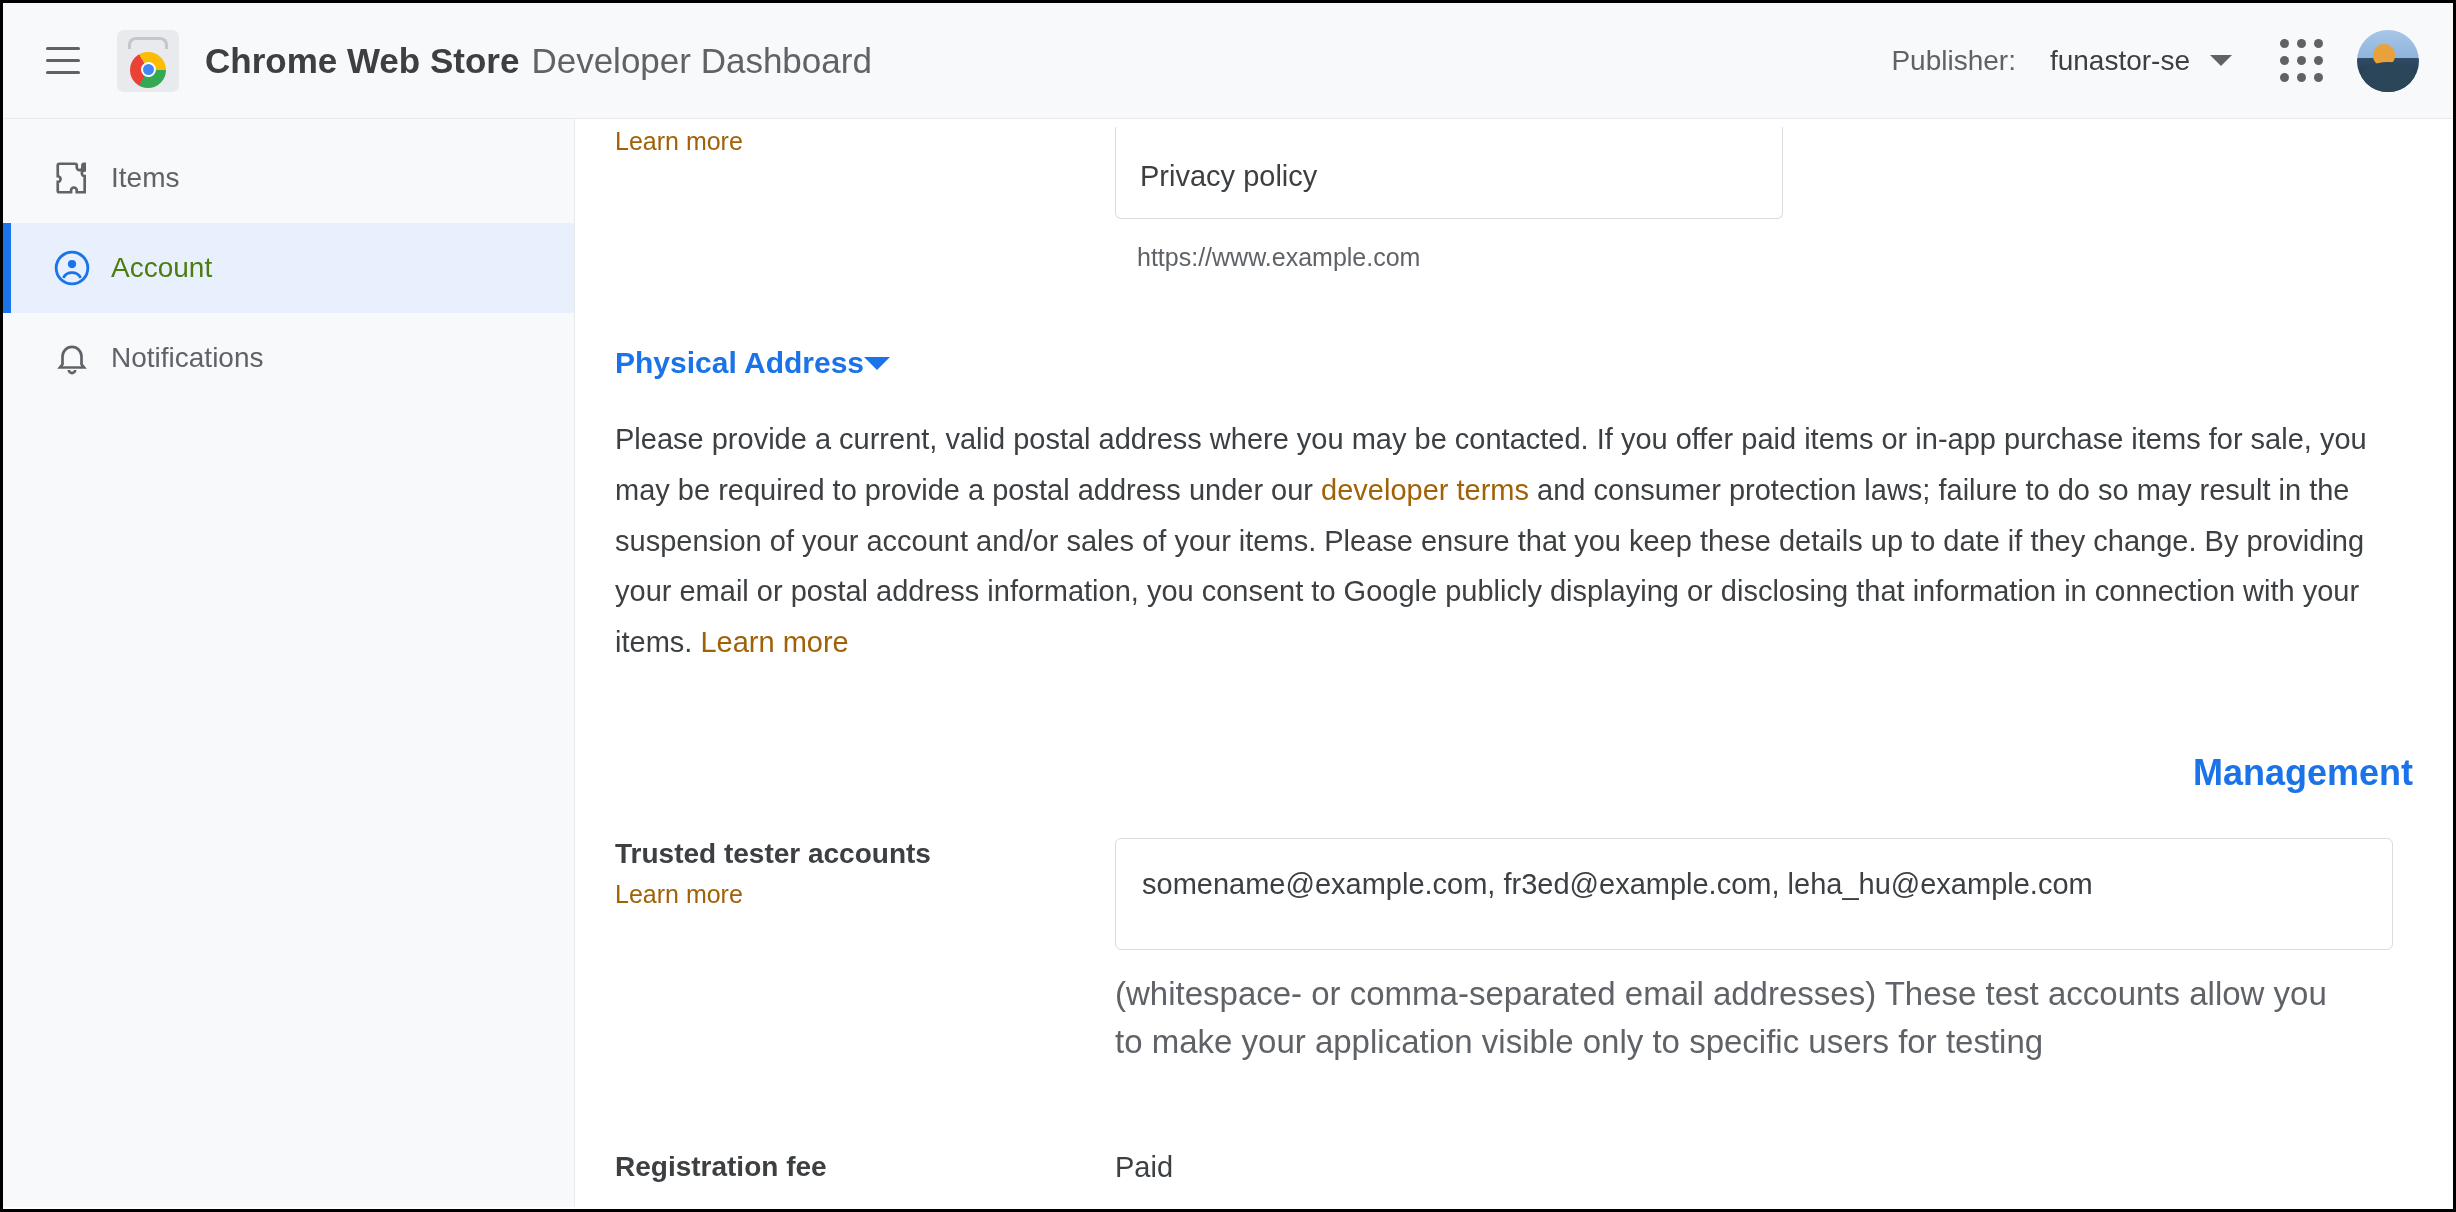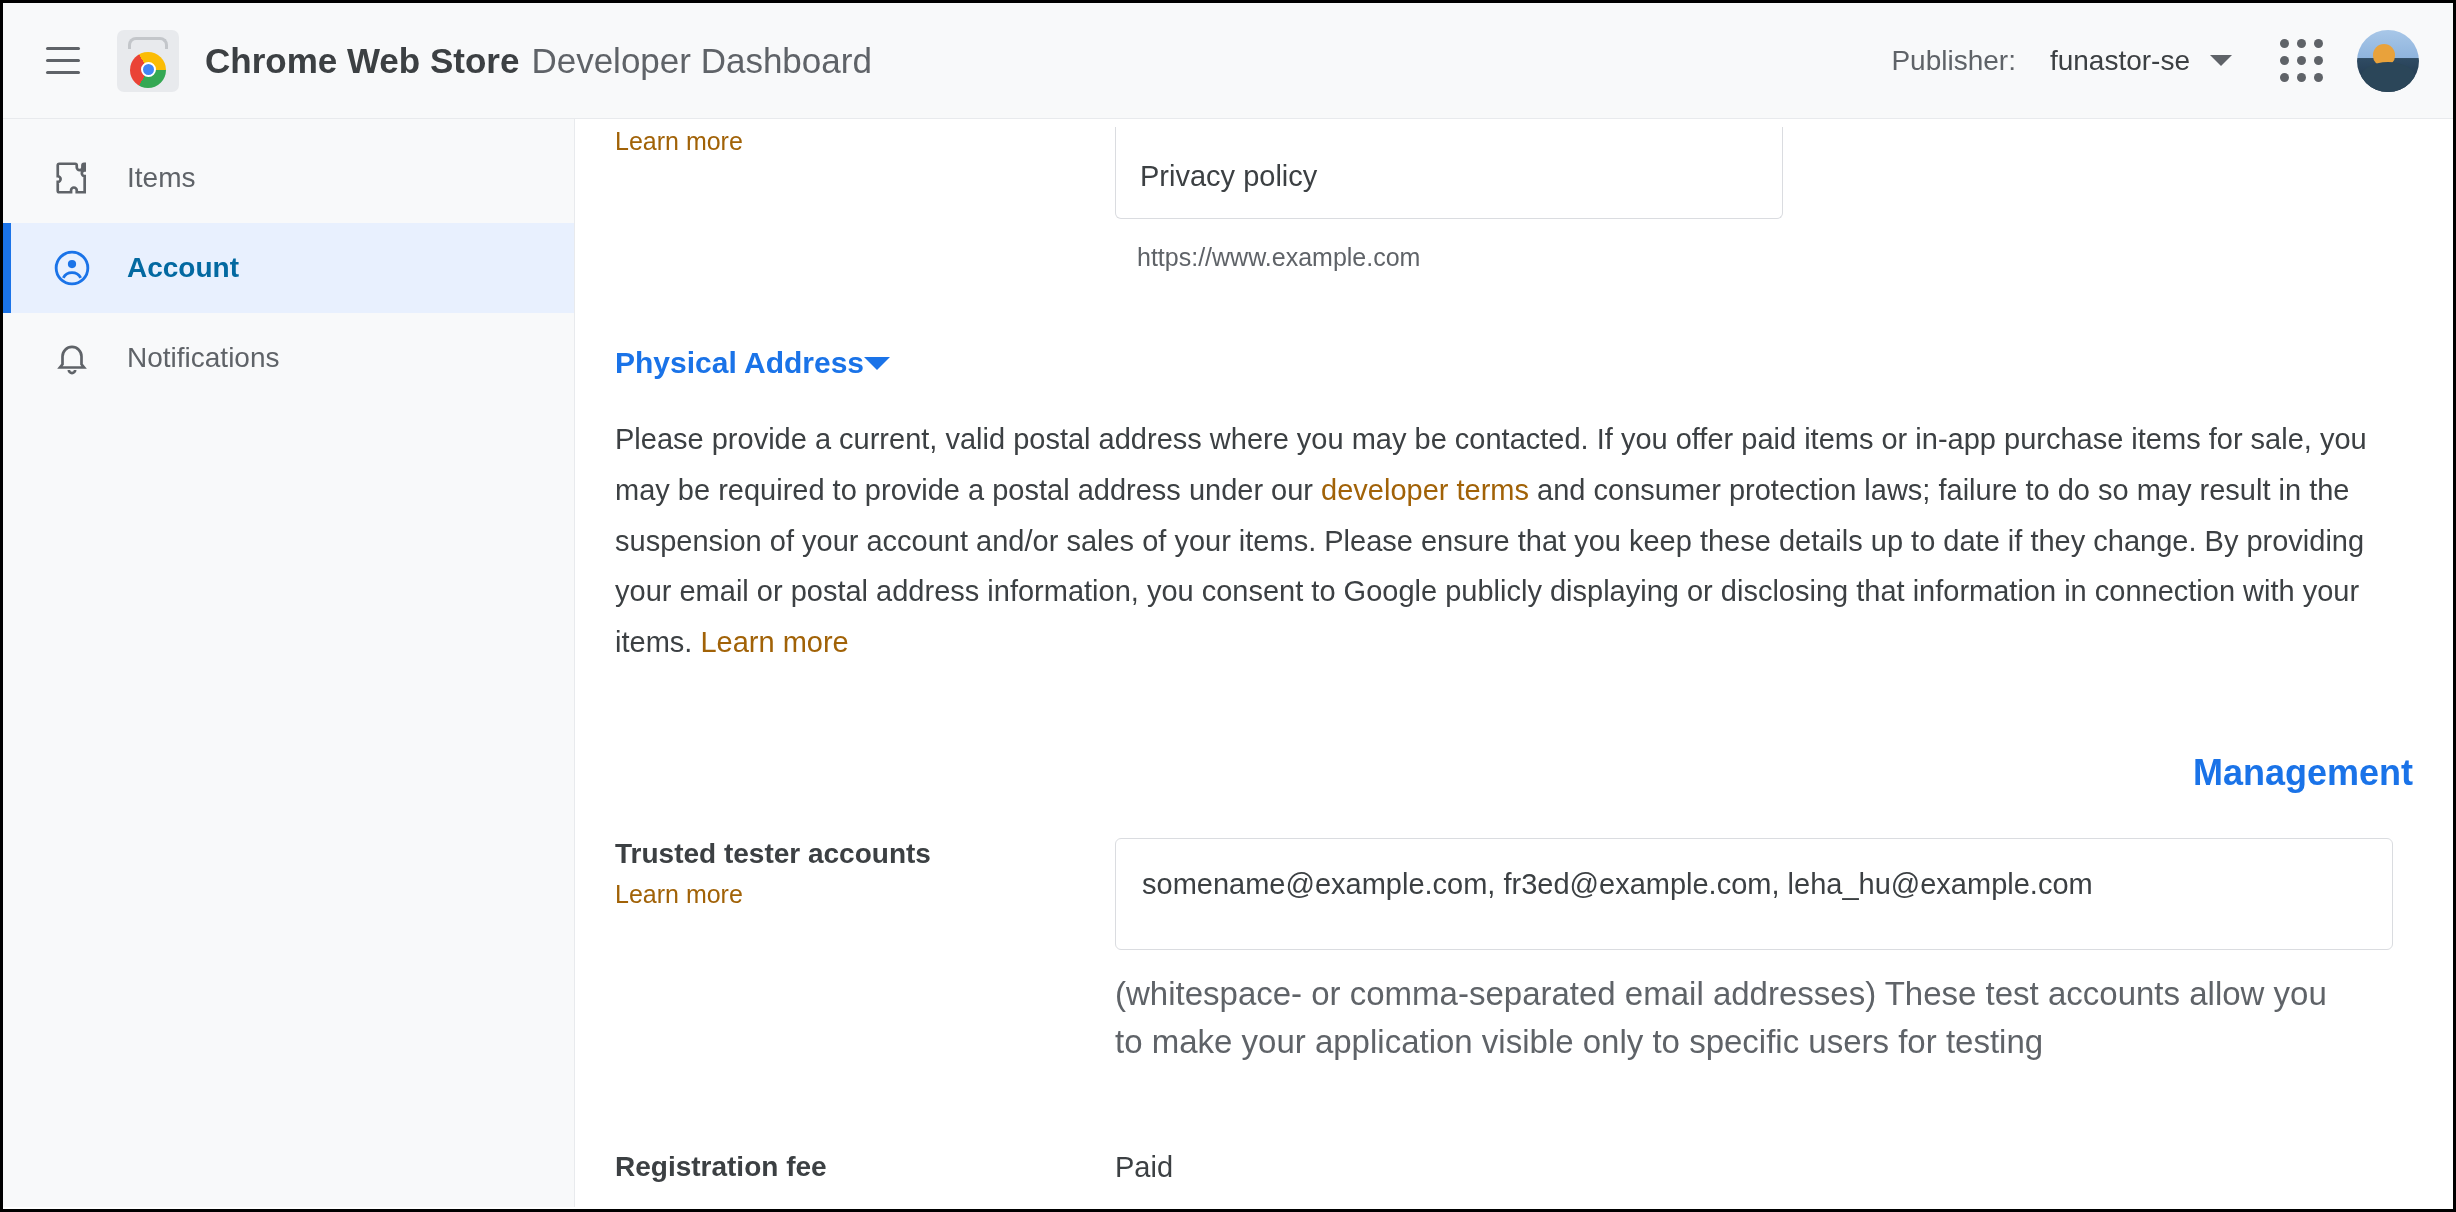--- a/index.html
+++ b/index.html
@@ -200,37 +200,37 @@
     border-right: 1px solid #e8eaed;
     padding-top: 14px;
     box-sizing: border-box;
     flex: none;
   }
   .nav-item {
     height: 90px;
     display: flex;
     align-items: center;
     padding-left: 50px;
-    gap: 36px;
+    gap: 20px;
     font-size: 28px;
     color: #5f6368;
     cursor: pointer;
     position: relative;
   }
   .nav-item .nav-ico {
     width: 38px;
     height: 38px;
     flex: none;
     display: flex;
     align-items: center;
     justify-content: center;
   }
   .nav-item.active {
-    color: #0369a1;
-    font-weight: bold;
+    color: #4d7c0f;
+    font-weight: normal;
     background: #e8f0fe;
   }
   .nav-item.active::before {
     content: "";
     position: absolute;
     left: 0;
     top: 0;
     bottom: 0;
     width: 8px;
     background: #1a73e8;

